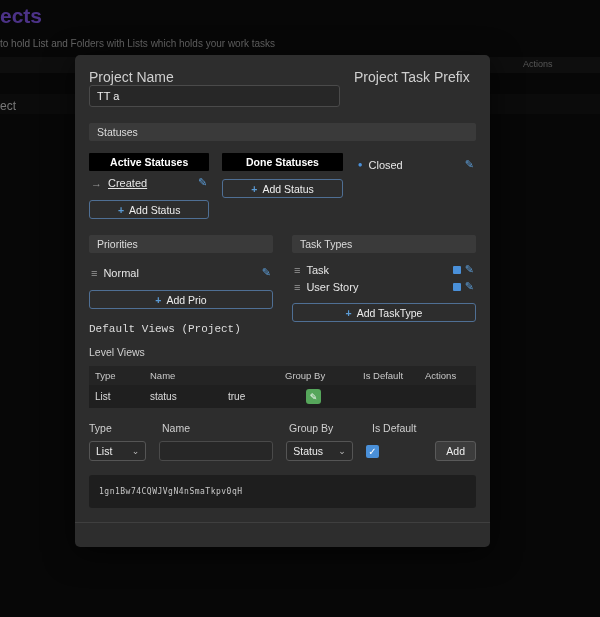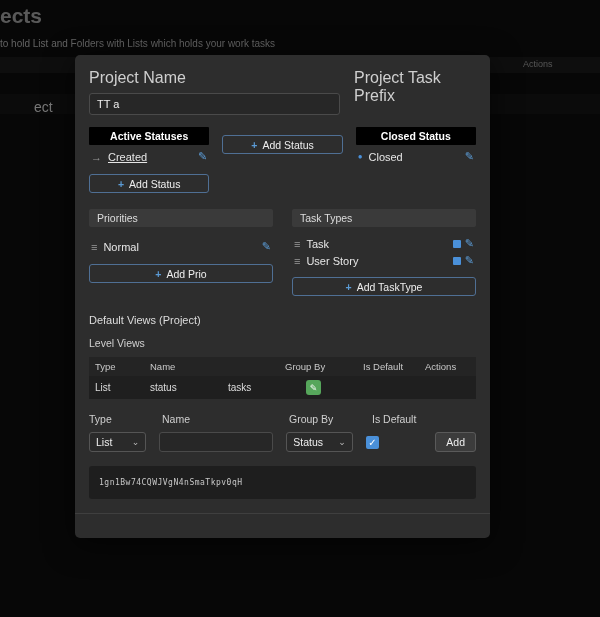--- a/index.html
+++ b/index.html
@@ -7,46 +7,46 @@
   body {
     position:relative;
     background:#0d0d0d;
     overflow:hidden;
     font-family:"Liberation Sans", sans-serif;
     color:#ddd;
   }
 
   
   .bg-page { position:absolute; inset:0; }
-  .bg-title { position:absolute; left:0; top:4px; font-size:21px; font-weight:600; color:#a3a3a3; }
+  .bg-title { position:absolute; left:0; top:4px; font-size:21px; font-weight:600; color:#8b5cf6; }
   .bg-subtitle { position:absolute; left:0; top:38px; font-size:10px; color:#b3b3b3; }
   .bg-table-header { position:absolute; left:0; right:0; top:57px; height:16px; background:#1b1b1b; }
   .bg-table-header .actions-col { position:absolute; left:523px; top:2px; font-size:9px; color:#9a9a9a; }
   .bg-table-row { position:absolute; left:0; right:0; top:94px; height:20px; background:#141414; }
-  .bg-table-row span { position:absolute; left:0; top:5px; font-size:14px; color:#d8d8d8;padding-left:34px; }
+  .bg-table-row span { position:absolute; left:0; top:5px; font-size:12px; color:#d8d8d8; }
 
   .backdrop { position:absolute; inset:0; background:rgba(0,0,0,0.45); }
 
   
   .modal {
     position:absolute; left:75px; top:55px; width:415px;
     background:#2d2d2d; border-radius:5px;
     box-shadow:0 6px 30px rgba(0,0,0,0.6);
   }
   .modal-header {
     padding:9px 16px; background:#343434; border-bottom:1px solid #3f3f3f;
     border-radius:5px 5px 0 0; font-size:15px; font-weight:500; color:#fff;
   }
   .modal-body { padding:14px 14px 0 14px; }
 
   .field-row { display:flex; gap:14px; }
   .field { display:flex; flex-direction:column; }
   .field.grow { flex:1; }
   .field.prefix { flex:0 0 122px; }
-  .field label { font-size:16px; color:#cfcfcf; margin-bottom:6px; }
+  .field label { font-size:14px; color:#cfcfcf; }
   .text-input {
     height:22px; width:100%; background:#272727; border:1px solid #4a4a4a;
     border-radius:3px; color:#eee; font-size:11px; padding:0 7px;
     font-family:"Liberation Sans", sans-serif; outline:none;
   }
 
   .section-bar {
     background:#3a3a3a; padding:3px 8px; font-size:10.5px; color:#ddd;
     border-radius:2px; margin-top:16px;
   }
@@ -73,21 +73,21 @@
   }
   .add-btn .plus { color:#5b9bd5; font-weight:700; }
 
   
   .two-col { display:grid; grid-template-columns:1fr 1fr; gap:19px; margin-top:16px; }
   .two-col .section-bar { margin-top:0; }
   .compact .item-row { padding:2px 2px; }
   .pad-top { margin-top:8px; }
 
   
-  .sub-title { font-size:11px; color:#ddd; margin-top:18px; }
+  .sub-title { font-size:11px; color:#ddd; margin-top:1px;font-family:Liberation Mono, monospace; }
   .sub-title2 { font-size:10.5px; color:#d0d0d0; margin-top:11px; }
   .views-table { margin-top:8px; width:100%; border-collapse:collapse; }
   .views-table .thead { display:flex; background:#242424; }
   .views-table .trow { display:flex; background:#1f1f1f; align-items:center; }
   .vcell { padding:4px 6px; font-size:10px; }
   .vcell.h { font-size:9.5px; color:#c9c9c9; }
   .c-type { width:55px; } .c-name { width:135px; } .c-group { width:78px; }
   .c-default { width:62px; } .c-actions { flex:1; }
   .green-btn {
     width:15px; height:15px; background:#56a65b; border:none; border-radius:3px;
@@ -152,43 +152,44 @@
     <div class="field-row">
       <div class="field grow">
         <label>Project Name</label>
         <input class="text-input" type="text" value="TT a" style="">
       </div>
       <div class="field prefix">
         <label>Project Task Prefix</label>
       </div>
     </div>
 
+    <div class="section-bar">Statuses</div>
     <div class="status-grid">
       <div class="status-col">
         <div class="col-header">Active Statuses</div>
         <div class="item-row">
           <span class="icon-muted">→</span>
           <span class="underlined">Created</span>
           <span class="right">
               <span class="icon-blue">✎</span>
             </span>
         </div>
         <button class="add-btn">
           <span class="plus">+</span>
           <span>Add Status</span>
         </button>
       </div>
       <div class="status-col">
+        <div class="col-header">Done Statuses</div>
         <button class="add-btn">
           <span class="plus">+</span>
           <span>Add Status</span>
         </button>
       </div>
       <div class="status-col">
-        <div class="col-header">Closed Status</div>
         <div class="item-row">
           <span class="dot">●</span>
           <span>Closed</span>
           <span class="right">
               <span class="icon-blue">✎</span>
             </span>
         </div>
       </div>
     </div>
 
@@ -239,21 +240,21 @@
       <div class="thead">
         <div class="vcell h c-type">Type</div>
         <div class="vcell h c-name">Name</div>
         <div class="vcell h c-group">Group By</div>
         <div class="vcell h c-default">Is Default</div>
         <div class="vcell h c-actions">Actions</div>
       </div>
       <div class="trow">
         <div class="vcell c-type">List</div>
         <div class="vcell c-group">status</div>
-        <div class="vcell c-default">tasks</div>
+        <div class="vcell c-default">true</div>
         <div class="vcell c-actions">
           <button class="green-btn">
             <span>✎</span>
           </button>
         </div>
       </div>
     </div>
 
     <div class="form-labels">
       <div class="fl-1">Type</div>

